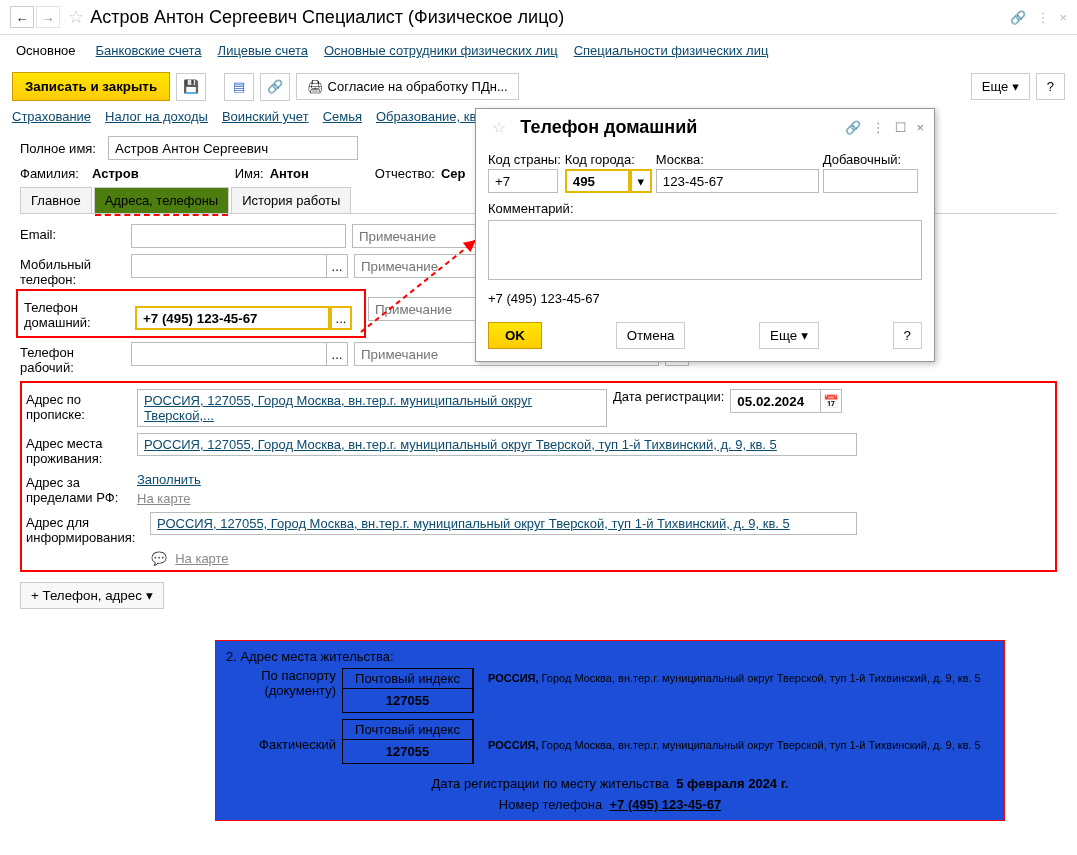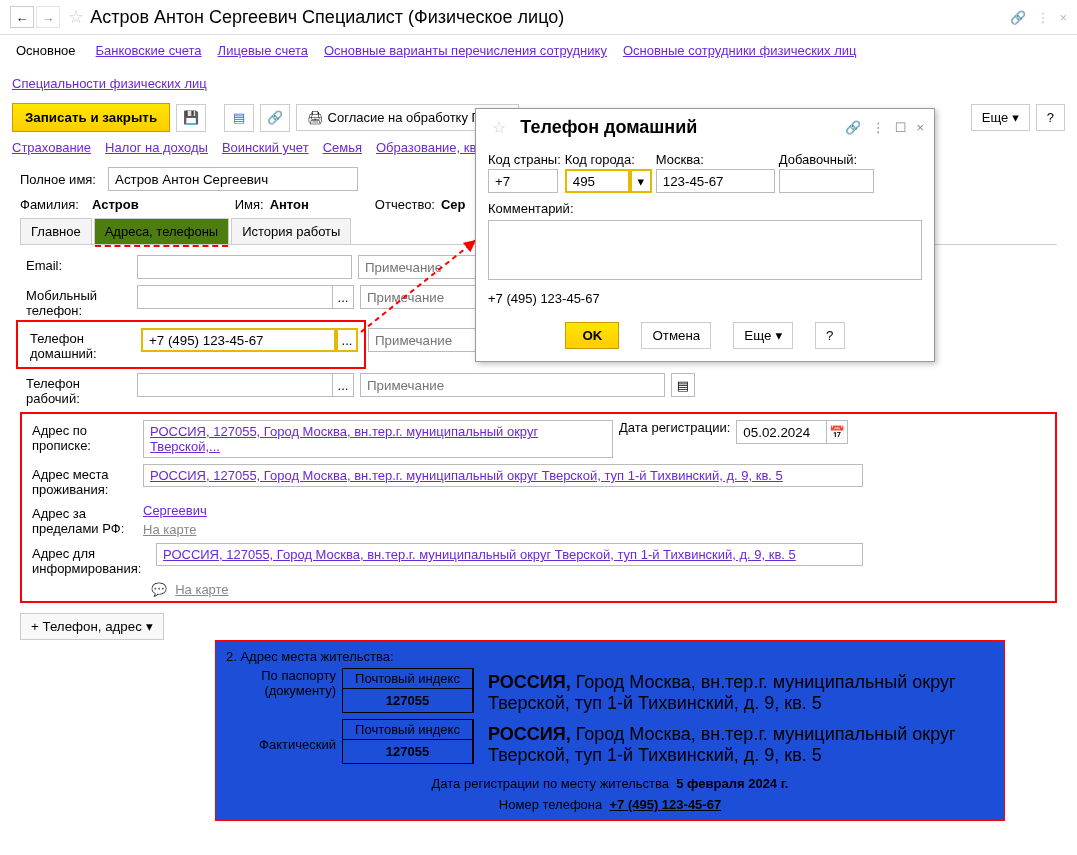--- a/index.html
+++ b/index.html
@@ -1,17 +1,17 @@
 <!DOCTYPE html>
 <html><head>
 <meta charset="utf-8">
 <style>
   * { box-sizing: border-box; margin: 0; padding: 0; }
   body { font-family: Arial, sans-serif; font-size: 13px; background: #fff; width: 1077px; height: 855px; position: relative; overflow: hidden; }
-  a { color: #6d28d9; text-decoration: underline; }
+  a { color: #0c4a6e; text-decoration: underline; }
   .title-bar { display: flex; align-items: center; padding: 6px 10px; border-bottom: 1px solid #ddd; }
   .nav-arrow { width: 24px; height: 22px; border: 1px solid #ccc; background: #fff; margin-right: 2px; display:flex; align-items:center; justify-content:center; cursor:pointer;}
   .star { color: #ccc; font-size: 18px; margin: 0 6px; }
   .title-text { font-size: 18px; }
   .top-links { padding: 6px 12px; display: flex; gap: 16px; flex-wrap: wrap; align-items: center; }
   .top-links .main-link { background: #fff; color: #000; text-decoration: none; padding: 2px 4px;}
   .toolbar { padding: 6px 12px; display: flex; align-items: center; gap: 6px; }
   .btn-yellow { background: linear-gradient(#ffe600, #fc0); border: 1px solid #cc9900; padding: 6px 12px; font-weight: bold; cursor:pointer;}
   .btn-white { background: #fff; border: 1px solid #ccc; padding: 5px 10px; cursor:pointer; display:flex; align-items:center; gap:4px;}
   .icon-btn { width: 30px; height: 28px; border: 1px solid #ccc; background: #fff; display: flex; align-items: center; justify-content: center; cursor:pointer;}
@@ -22,44 +22,44 @@
   .label { display: inline-block; }
   .row { display: flex; align-items: center; margin-bottom: 6px; gap: 6px; }
   .input-text { border: 1px solid #bbb; padding: 3px 6px; height: 24px; background: #fff; }
   .name-bold { font-weight: bold; }
   .tabs { display:flex; border-bottom:1px solid #ccc; margin-top:4px;}
   .tab { padding:5px 10px; border:1px solid #ccc; border-bottom:none; background:#f4f4f4; margin-right:2px; cursor:pointer;}
   .tab.active { background:#4d7c0f; }
   .red-dash { border-bottom: 2px dashed red; position: absolute; }
   .contact-grid { padding: 10px 0; }
   .contact-row { display:flex; align-items:flex-start; margin-bottom:6px; gap:6px;}
-  .cell-label { width: 105px; padding-top:3px;margin-left:6px;}
+  .cell-label { width: 105px; padding-top:3px;}
   .combo { display:flex;}
-  .combo .input-text{border-right:none;}
+  .combo .input-text{border-right:none;font-weight:bold;}
   .combo .dots { border:1px solid #bbb; width:22px; height:24px; display:flex;align-items:center;justify-content:center; cursor:pointer; background:#fff;}
   .hl-red-box { border: 2px solid red; padding:4px; margin:-4px;}
   .hl-yellow-input { border: 2px solid #e6b800 !important; }
   .hl-block-red { border:2px solid red; padding:6px 4px 4px 4px;}
   .icon-sq { width:24px; height:24px; border:1px solid #bbb; display:flex;align-items:center;justify-content:center; cursor:pointer; background:#fff;}
   .popup { position:absolute; background:#fff; border:1px solid #999; box-shadow: 2px 2px 6px rgba(0,0,0,0.25); }
   .popup-title-bar { display:flex; align-items:center; padding:8px 10px; gap:8px;}
   .popup-title { font-size:18px; font-weight:bold; }
   .popup-body { padding: 6px 12px 12px; }
   .popup-row { display:flex; gap:4px; margin-bottom:8px; align-items:flex-start;}
   .popup-col { display:flex; flex-direction:column; gap:2px;}
-  .popup-footer { display:flex; gap:22px; justify-content:center; padding: 4px 12px 12px;}
+  .popup-footer { display:flex; gap:22px; justify-content:space-between; padding: 4px 12px 12px;}
   .red-arrow { position:absolute; pointer-events:none; }
   .add-btn { border:1px solid #ccc; background:#f8f8f8; padding:5px 10px; display:flex; align-items:center; gap:4px; cursor:pointer;}
   .callout-box { position:absolute; border:1px solid red; background:#1d4ed8; padding:8px 10px; width:790px;}
   .callout-title { font-size:13px; margin-bottom:4px;}
   .mini-table { border:1px solid #000; display:flex; margin-bottom:6px;}
   .mini-table .hdr{border-bottom:1px solid #000; text-align:center; padding:2px 6px; font-size:13px;}
   .mini-table .val{text-align:center; padding:4px 6px; font-weight:bold;}
   .mini-left{border-right:1px solid #000; width:130px;}
-  .mini-right{flex:1; padding:4px 8px; font-size:18px;}
+  .mini-right{flex:1; padding:4px 8px; font-size:11px;}
   .mini-right b{font-weight:bold;}
   .center-text{text-align:center; font-size:13px; margin-top:6px;}
   .top-right-icons{margin-left:auto; display:flex; gap:10px; color:#bbb; align-items:center;}
 </style>
 </head>
 <body>
 
 <div class="title-bar">
   <div class="nav-arrow">←</div>
   <div class="nav-arrow" style="opacity:.5">→</div>
@@ -69,21 +69,20 @@
     <span>🔗</span>
     <span>⋮</span>
     <span>×</span>
   </div>
 </div>
 
 <div class="top-links">
   <span class="main-link">Основное</span>
   <a href="#">Банковские счета</a>
   <a href="#">Лицевые счета</a>
-  <a href="#">Основные варианты перечисления сотруднику</a>
   <a href="#">Основные сотрудники физических лиц</a>
   <a href="#">Специальности физических лиц</a>
 </div>
 
 <div class="toolbar">
   <button class="btn-yellow">Записать и закрыть</button>
   <div class="icon-btn" style="color:#2a6;">💾</div>
   <div style="width:6px"></div>
   <div class="icon-btn" style="color:#36c;">▤</div>
   <div class="icon-btn" style="color:#888;">🔗</div>
@@ -142,21 +141,21 @@
     <div class="contact-row">
       <div class="cell-label">Мобильный телефон:</div>
       <div class="combo">
         <input class="input-text" style="width: 195px;">
         <div class="dots">...</div>
       </div>
       <input class="input-text" style="width: 330px;" placeholder="Примечание">
     </div>
 
     <div style="display:flex; align-items:flex-start; gap:6px;">
-      <div class="hl-red-box" style="display:flex; align-items:flex-start; gap:6px; width:350px; padding:6px;">
+      <div class="hl-red-box" style="display:flex; align-items:flex-end; gap:6px; width:350px; padding:6px;">
         <div class="cell-label">Телефон домашний:</div>
         <div class="combo">
           <input class="input-text hl-yellow-input" style="width: 195px;" value="+7 (495) 123-45-67">
           <div class="dots hl-yellow-input" style="border-left:1px solid #bbb;">...</div>
         </div>
       </div>
       <input class="input-text" style="width: 315px; margin-top: 4px;" placeholder="Примечание">
     </div>
 
     <div class="contact-row" style="margin-top:8px;">
@@ -179,21 +178,21 @@
           <div class="dots">📅</div>
         </div>
       </div>
       <div class="contact-row">
         <div class="cell-label" style="width:105px;">Адрес места проживания:</div>
         <div style="border:1px solid #bbb; padding:3px 6px; width:720px;"><a href="#">РОССИЯ, 127055, Город Москва, вн.тер.г. муниципальный округ Тверской, туп 1-й Тихвинский, д. 9, кв. 5</a></div>
       </div>
       <div class="contact-row">
         <div class="cell-label" style="width:105px;">Адрес за пределами РФ:</div>
         <div style="display:flex; flex-direction:column; gap:4px;">
-          <a href="#">Сергеевич</a>
+          <a href="#">Заполнить</a>
           <a href="#" style="color:#888;">На карте</a>
         </div>
       </div>
       <div class="contact-row">
         <div class="cell-label" style="width:118px;">Адрес для информирования:</div>
         <div style="border:1px solid #bbb; padding:3px 6px; width:707px;"><a href="#">РОССИЯ, 127055, Город Москва, вн.тер.г. муниципальный округ Тверской, туп 1-й Тихвинский, д. 9, кв. 5</a></div>
       </div>
       <div style="margin-left:125px; display:flex; gap:8px; align-items:center;">
         <span style="color:#888;">💬</span>
         <a href="#" style="color:#888;">На карте</a>
@@ -237,21 +236,21 @@
       </div>
       <div class="popup-col">
         <span>Код города:</span>
         <div class="combo">
           <input class="input-text hl-yellow-input" style="width: 65px; border-right: none;" value="495">
           <div class="dots hl-yellow-input">▾</div>
         </div>
       </div>
       <div class="popup-col">
         <span>Москва:</span>
-        <input class="input-text" style="width: 119px;" value="123-45-67">
+        <input class="input-text" style="width: 163px;" value="123-45-67">
       </div>
       <div class="popup-col">
         <span>Добавочный:</span>
         <input class="input-text" style="width: 95px;">
       </div>
     </div>
     <div style="margin-bottom:4px;">Комментарий:</div>
     <textarea class="input-text" style="width: 100%; height: 60px; resize: none;"></textarea>
     <div style="margin-top:8px;">+7 (495) 123-45-67</div>
   </div>

